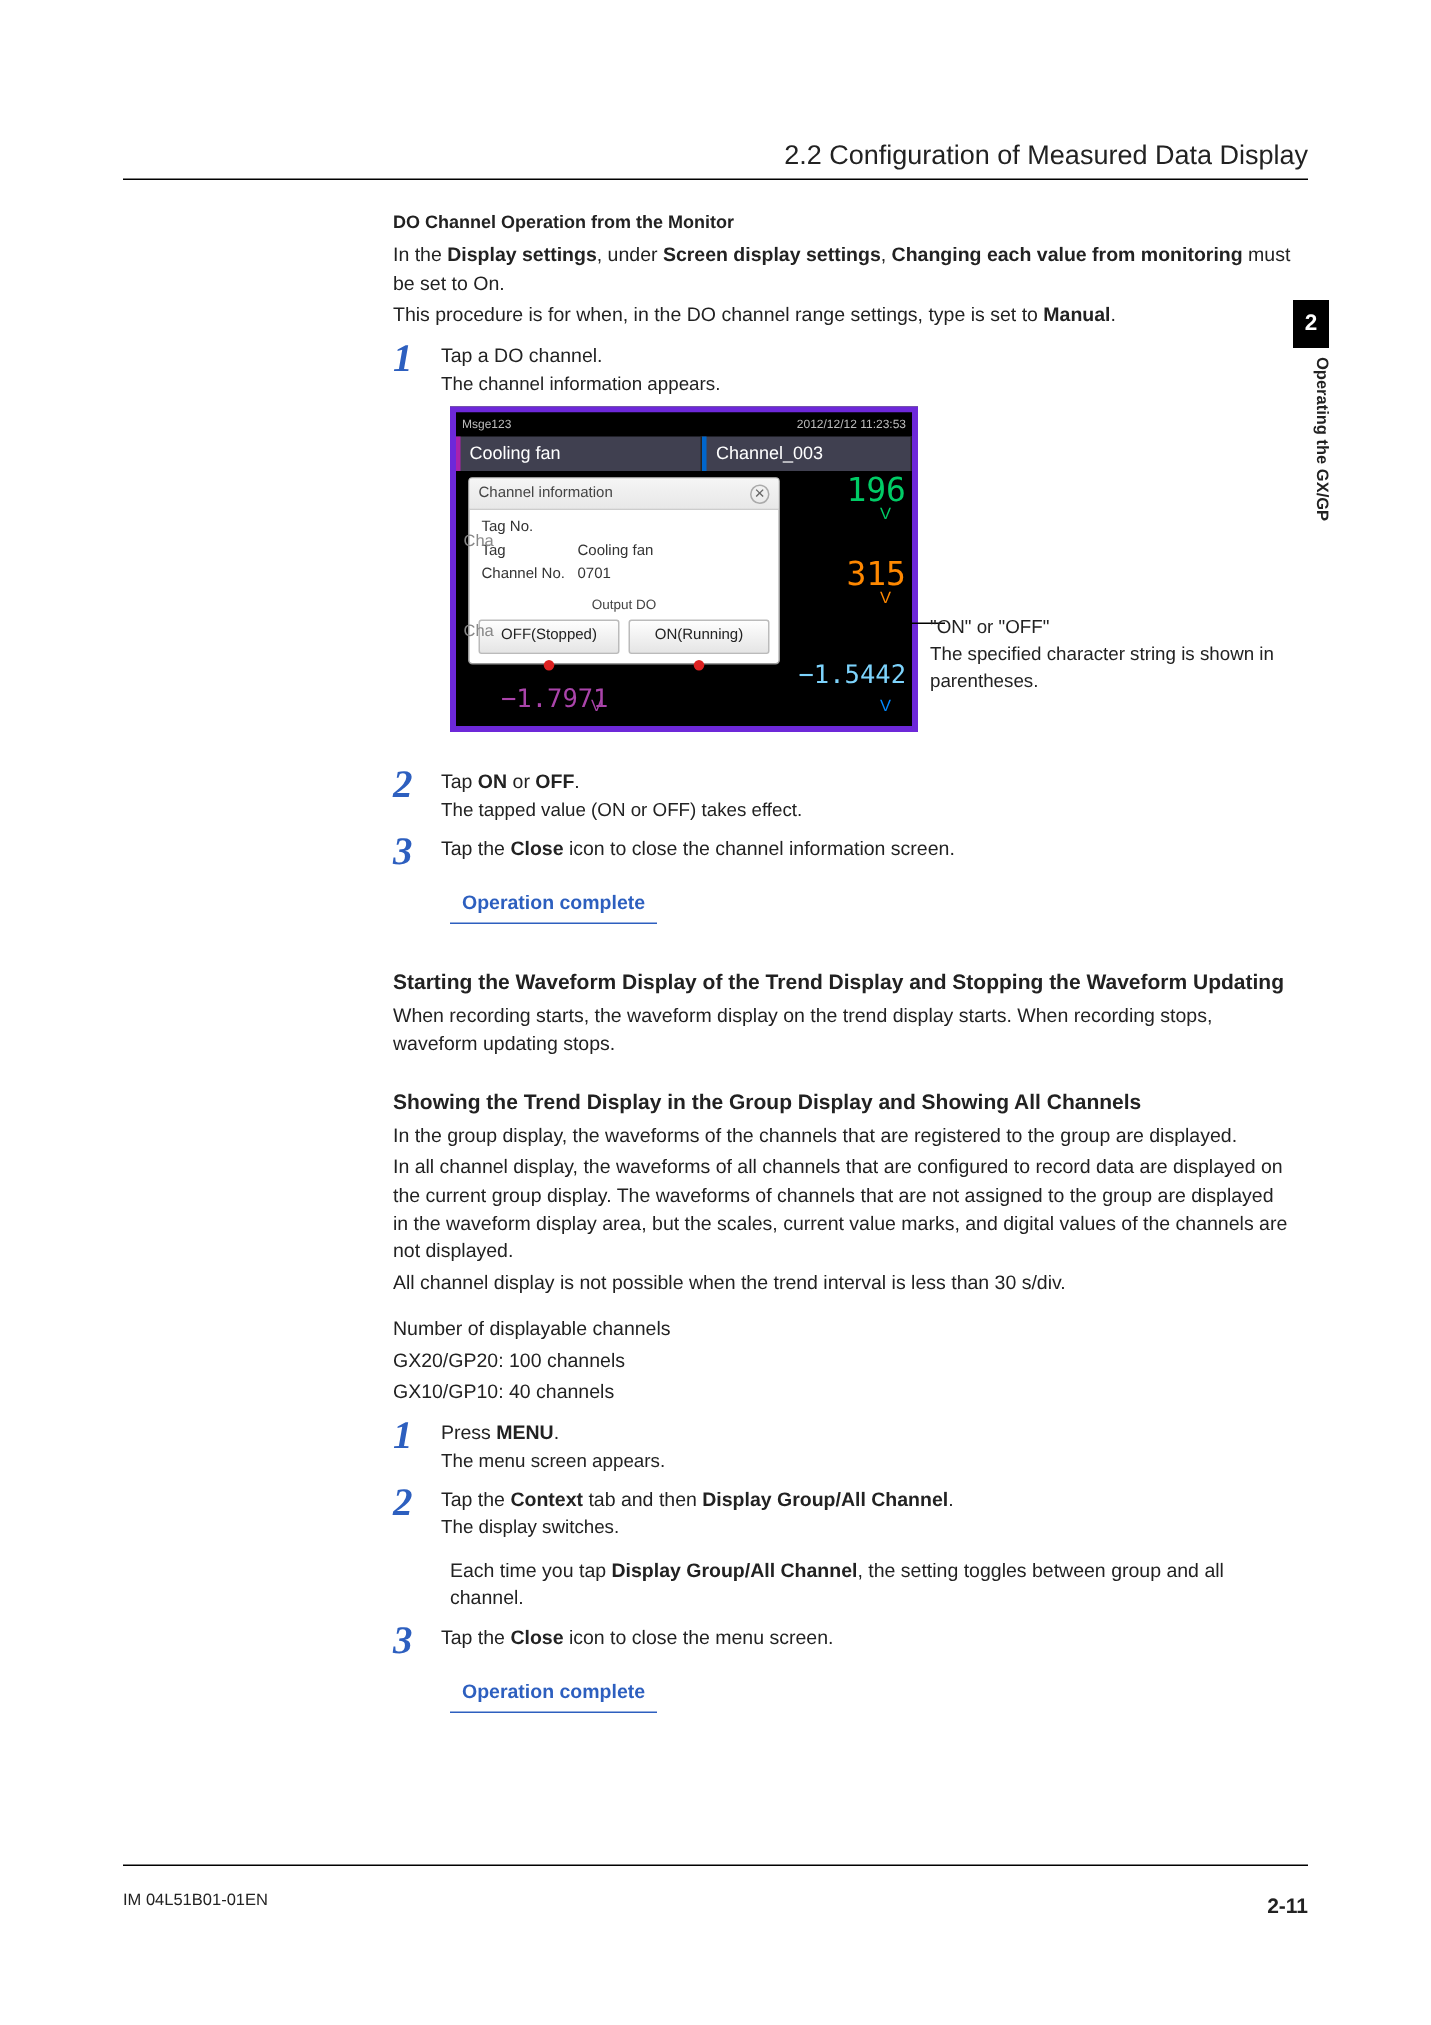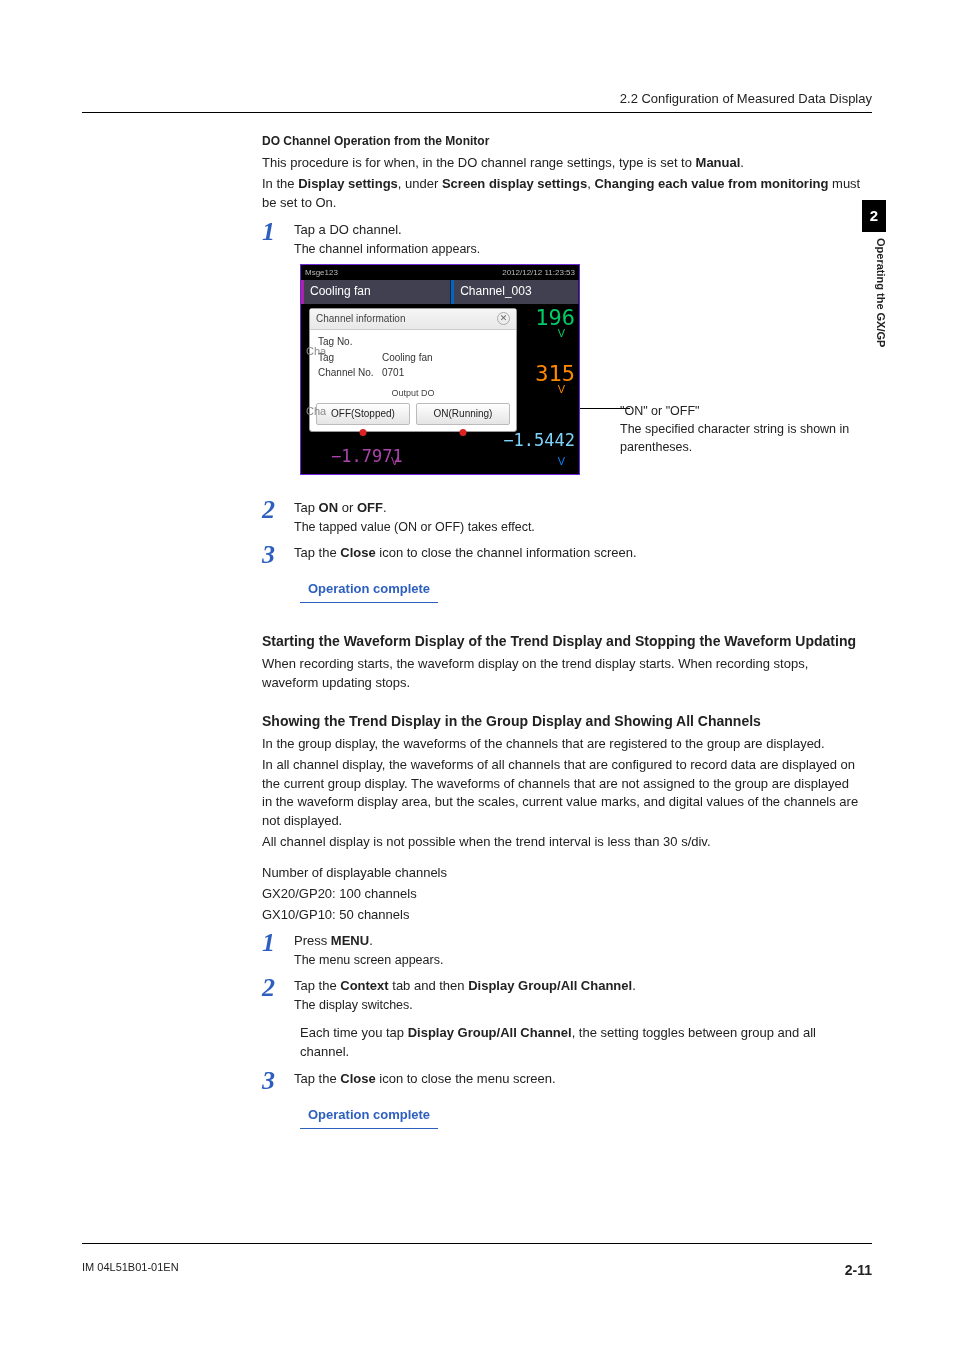--- a/index.html
+++ b/index.html
@@ -14,21 +14,21 @@
     line-height: 1.45;
   }
   .page {
     padding: 90px 82px 60px 82px;
   }
   .header-line {
     border-bottom: 1px solid #000;
     padding-bottom: 3px;
     margin-bottom: 20px;
     text-align: right;
-    font-size: 13px;
+    font-size: 18px;
   }
   .content {
     margin-left: 180px;
     width: 600px;
   }
   .section-title {
     font-weight: bold;
     font-size: 12px;
     margin-bottom: 4px;
   }
@@ -92,22 +92,22 @@
     font-weight: bold;
   }
 
   
   .shot-wrap {
     margin: 6px 0 2px 38px;
     width: 270px;
     position: relative;
   }
   .shot {
-    width: 280px;
-    border: 1px solid #6d28d9;
+    width: 312px;
+    border: 4px solid #6d28d9;
     background: #000;
     font-size: 10px;
   }
   .shot-titlebar {
     background: #000;
     color: #bcbcbc;
     font-size: 8px;
     padding: 2px 4px;
     display: flex;
     justify-content: space-between;
@@ -238,24 +238,24 @@
 <div class="page">
   <div class="header-line">2.2  Configuration of Measured Data Display</div>
 
   <div class="side-tab">2</div>
   <div class="side-label">Operating the GX/GP</div>
 
   <div class="content">
     
     <div class="section-title">DO Channel Operation from the Monitor</div>
     <p>
-      <span>This procedure is for when, in the DO channel range settings, type is set to </span><span class="bold">Manual</span><span>.</span>
+      <span>In the </span><span class="bold">Display settings</span><span>, under </span><span class="bold">Screen display settings</span><span>, </span><span class="bold">Changing each value from monitoring</span><span> must be set to On.</span>
     </p>
     <p>
-      <span>In the </span><span class="bold">Display settings</span><span>, under </span><span class="bold">Screen display settings</span><span>, </span><span class="bold">Changing each value from monitoring</span><span> must be set to On.</span>
+      <span>This procedure is for when, in the DO channel range settings, type is set to </span><span class="bold">Manual</span><span>.</span>
     </p>
 
     <div class="step-row">
       <div class="step-num">1</div>
       <div class="step-body">
         <div>Tap a DO channel.</div>
         <div class="step-sub">The channel information appears.</div>
       </div>
     </div>
 
@@ -328,21 +328,21 @@
     <div class="sub-title" style="margin-top:28px">Starting the Waveform Display of the Trend Display and Stopping the Waveform Updating</div>
     <p>When recording starts, the waveform display on the trend display starts. When recording stops, waveform updating stops.</p>
 
     
     <div class="sub-title">Showing the Trend Display in the Group Display and Showing All Channels</div>
     <p>In the group display, the waveforms of the channels that are registered to the group are displayed.</p>
     <p>In all channel display, the waveforms of all channels that are configured to record data are displayed on the current group display. The waveforms of channels that are not assigned to the group are displayed in the waveform display area, but the scales, current value marks, and digital values of the channels are not displayed.</p>
     <p>All channel display is not possible when the trend interval is less than 30 s/div.</p>
     <p style="margin-top:12px">Number of displayable channels</p>
     <p>GX20/GP20: 100 channels</p>
-    <p>GX10/GP10: 50 channels</p>
+    <p>GX10/GP10: 40 channels</p>
 
     <div class="step-row">
       <div class="step-num">1</div>
       <div class="step-body">
         <div>
           <span>Press </span><span class="bold">MENU</span><span>.</span>
         </div>
         <div class="step-sub">The menu screen appears.</div>
       </div>
     </div>

